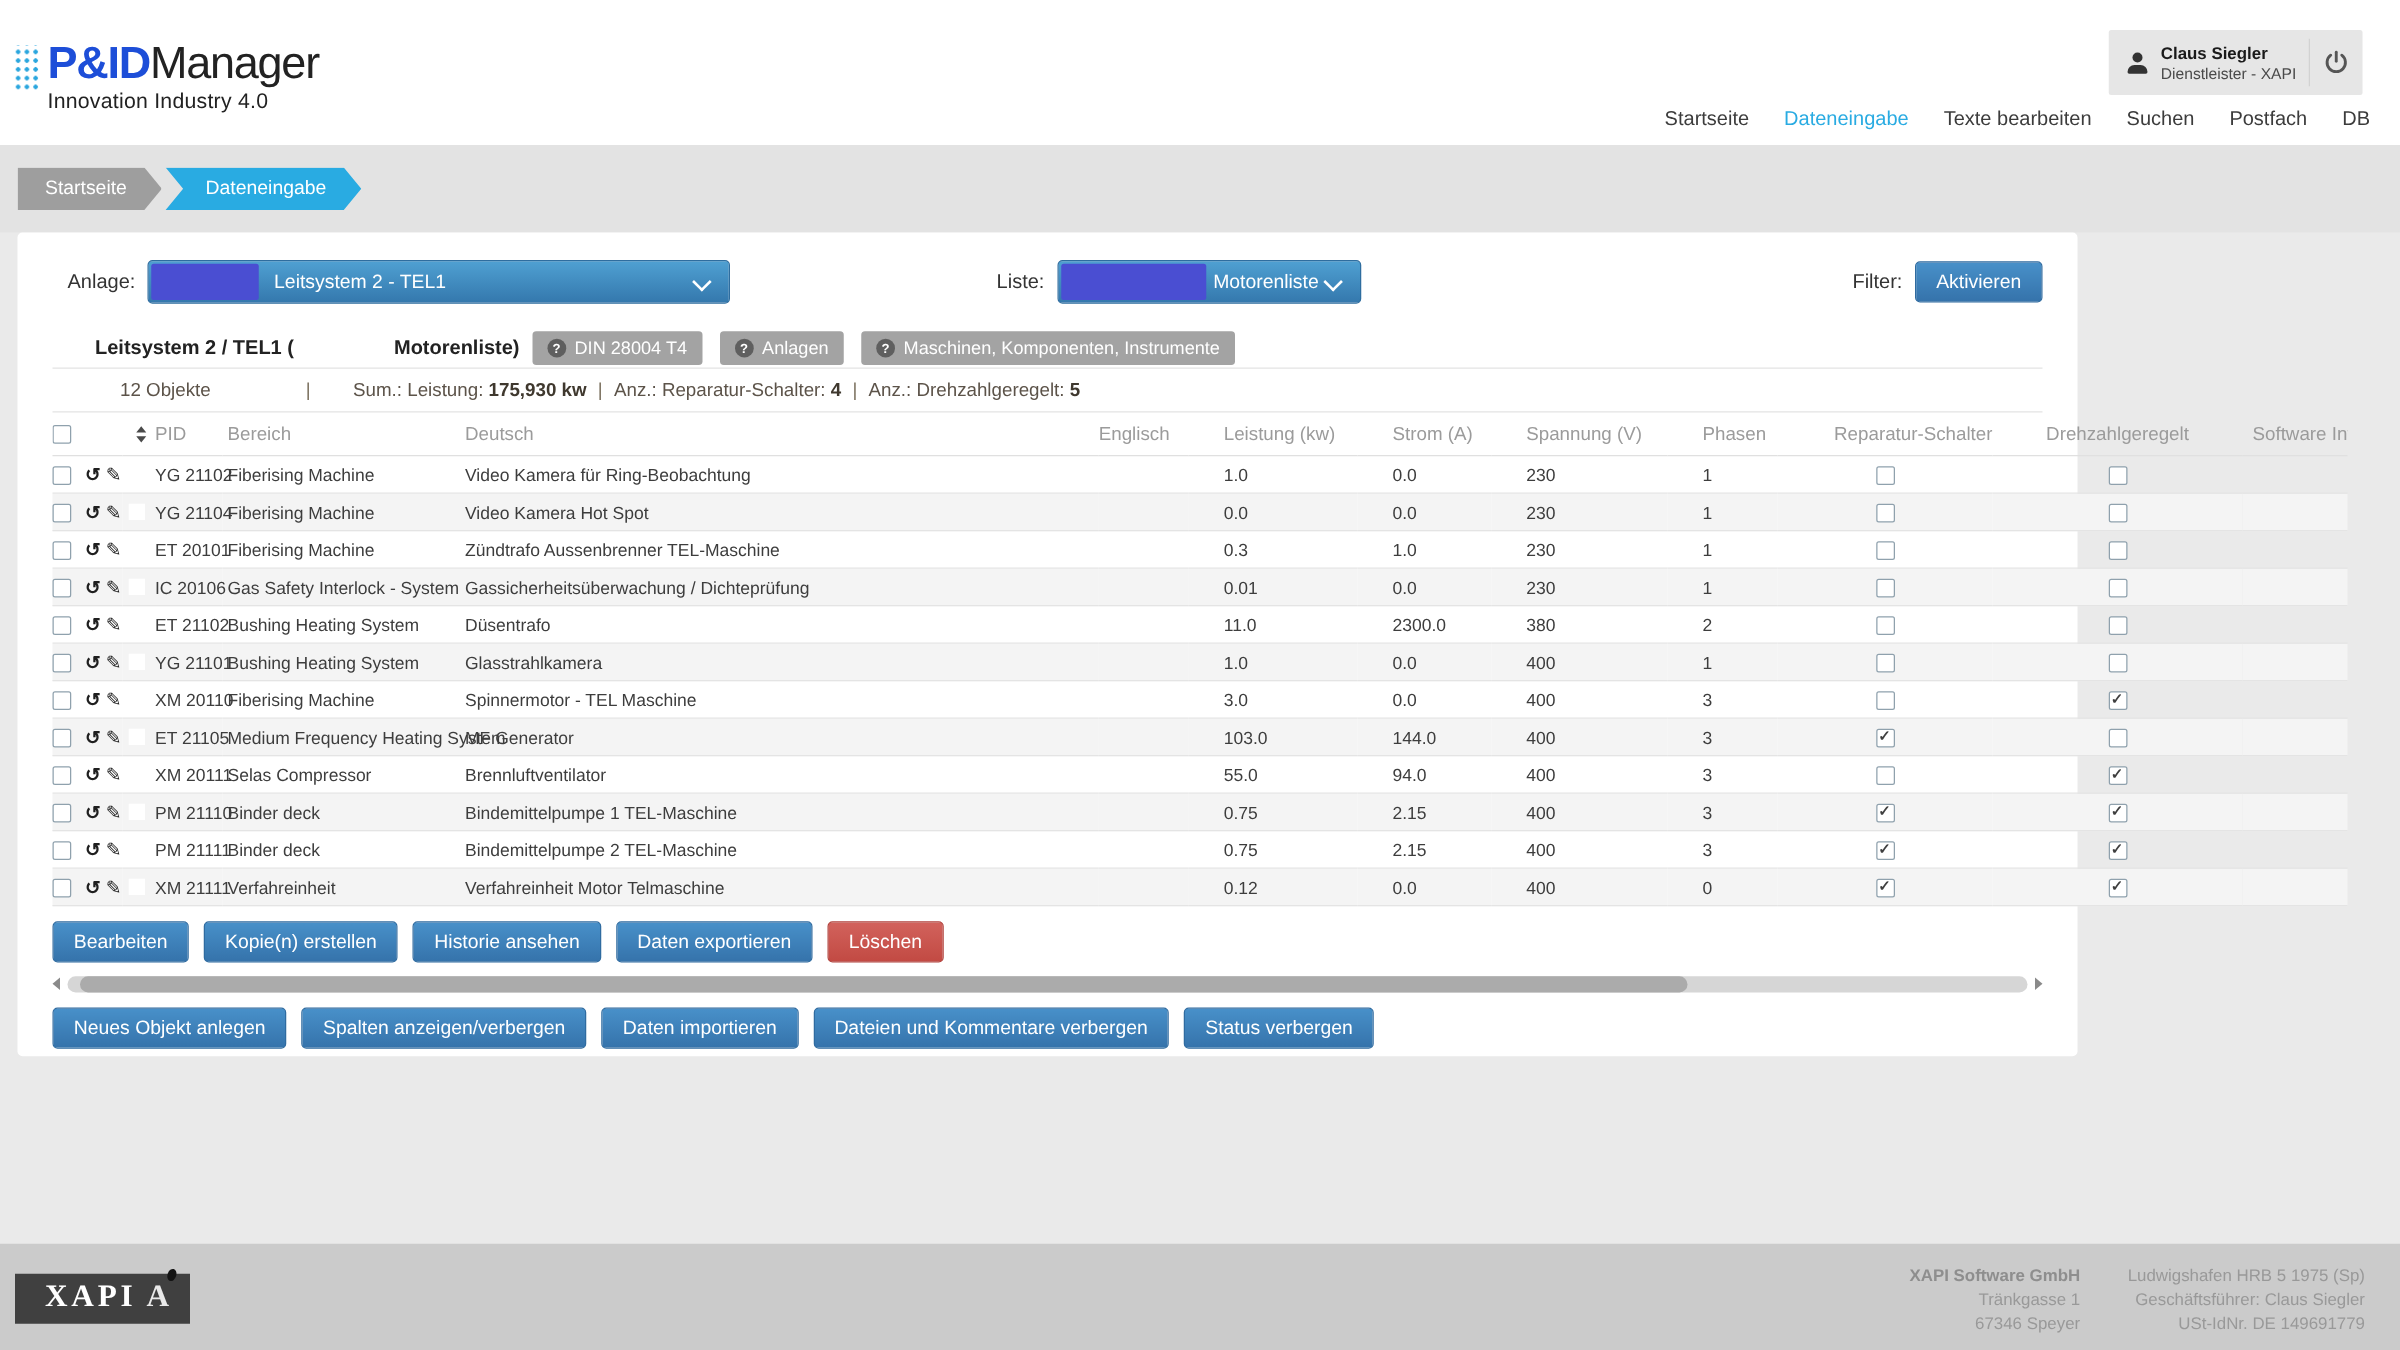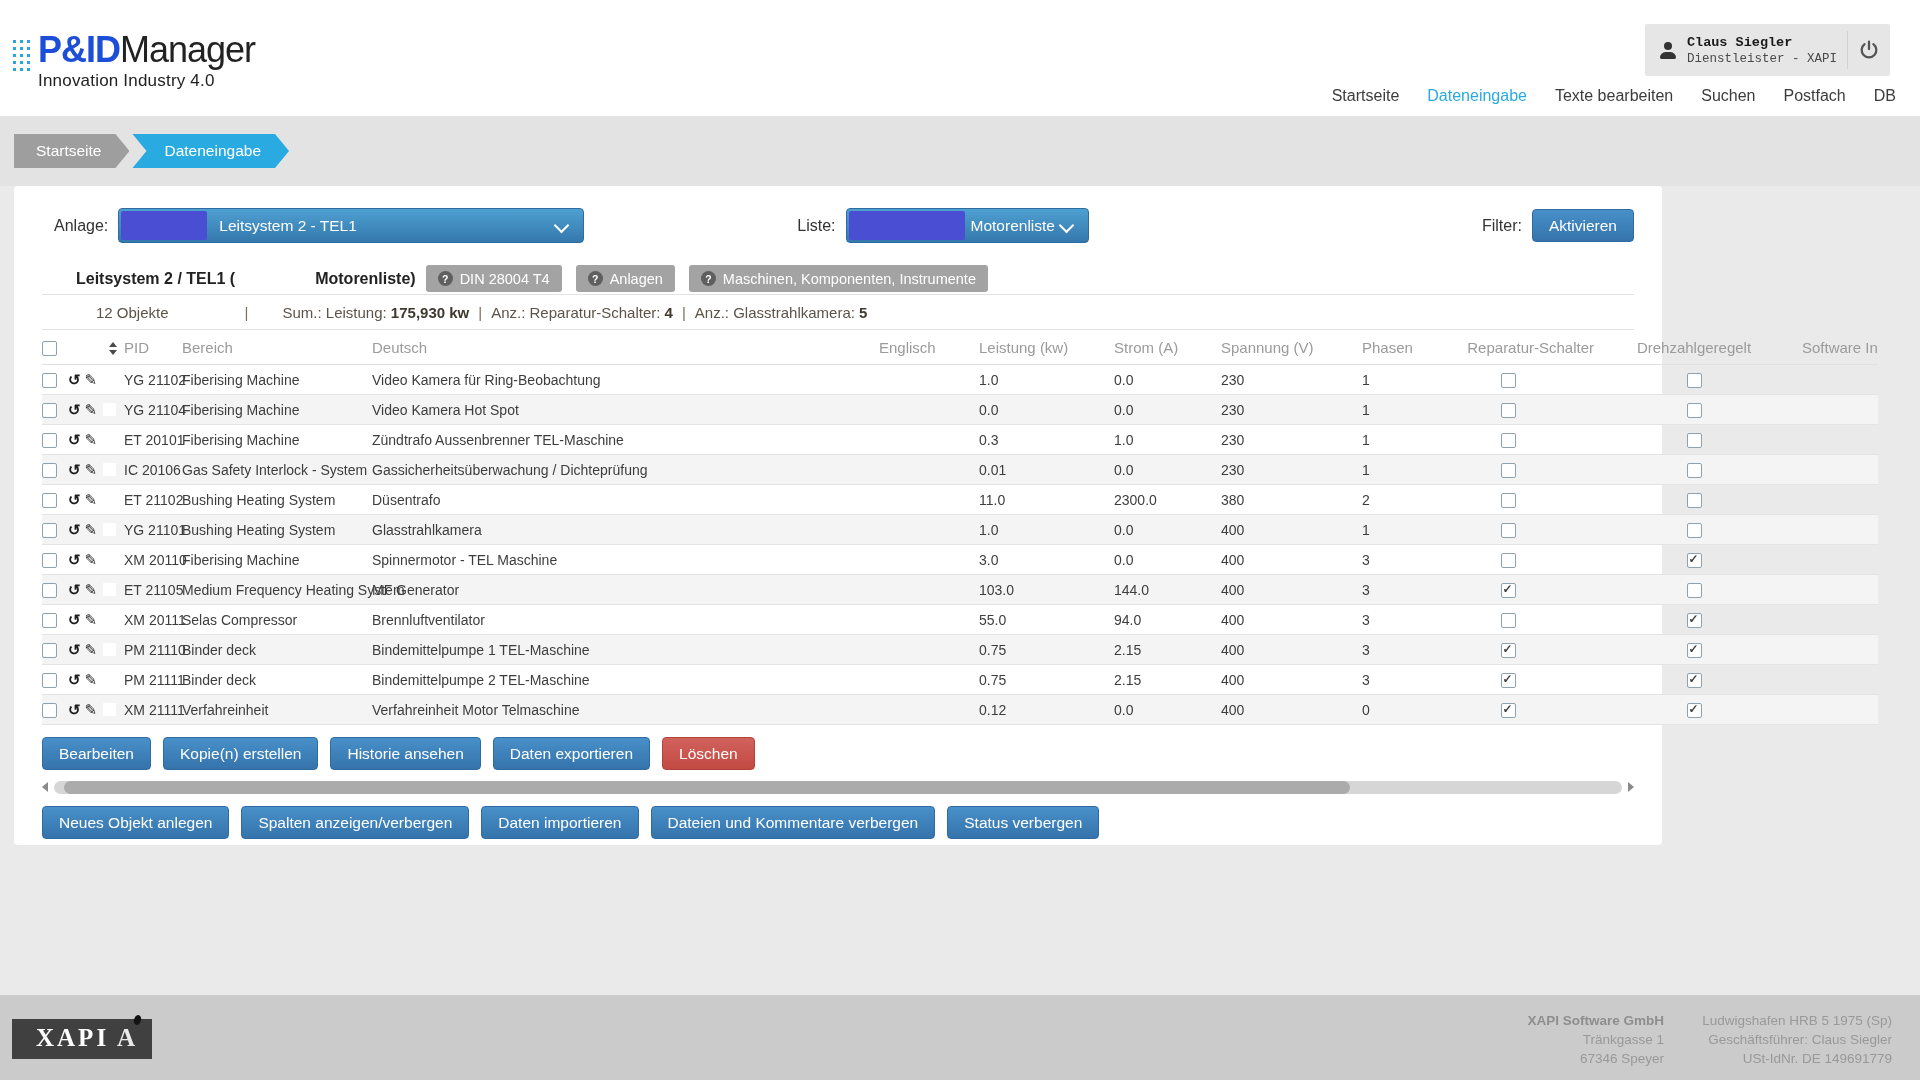--- a/index.html
+++ b/index.html
@@ -9,21 +9,21 @@
   
   .top{position:absolute;top:0;left:0;width:100%;height:116px;background:#fff;}
   .logo{position:absolute;left:10px;top:32px;display:flex;}
   .logo-dots{width:22px;height:36px;margin:4px 6px 0 0;
     background-image:radial-gradient(circle,#2aa6de 1.6px,transparent 1.9px);
     background-size:7px 7px;background-position:1px 2px;}
   .logo-line{font-size:36px;line-height:36px;color:#222;letter-spacing:-1px;}
   .logo-line b{color:#1d4ed8;}
   .logo-sub{display:block;font-size:17px;color:#222;margin-top:3px;letter-spacing:.2px;}
   .userbox{position:absolute;top:24px;right:30px;height:52px;background:#e6e6e6;
-    display:flex;align-items:center;padding:0 10px 0 14px;border-radius:2px;cursor:pointer;font-family:Liberation Mono, monospace;}
+    display:flex;align-items:center;padding:0 10px 0 14px;border-radius:2px;cursor:pointer;}
   .person-icon{width:18px;height:17px;position:relative;display:inline-block;margin-right:10px;}
   .person-icon::before{content:"";position:absolute;top:0;left:5px;width:8px;height:8px;border-radius:50%;background:#333;}
   .person-icon::after{content:"";position:absolute;bottom:0;left:1px;width:16px;height:7px;border-radius:8px 8px 2px 2px;background:#333;}
   .user-name{font-size:13.5px;font-weight:bold;color:#1a1a1a;line-height:17px;}
   .user-role{font-size:12.5px;color:#4a4a4a;line-height:16px;}
   .user-divider{width:1px;height:38px;background:#d2d2d2;margin:0 10px;}
   .power-icon{display:flex;align-items:center;}
   .mainnav{position:absolute;right:24px;top:87px;display:flex;gap:28px;font-size:16px;color:#3c3c3c;}
   .nav-item{cursor:pointer;}
   .nav-item.active{color:#29abe2;}
@@ -198,21 +198,21 @@
             <span>Anlagen</span>
           </span><span class="badge">
             <span class="qmark">?</span>
             <span>Maschinen, Komponenten, Instrumente</span>
           </span></span>
     </div>
 
     <div class="stats" id="stats">
       <span class="stat-count">12 Objekte</span>
       <span class="stat-sep0">|</span>
-      <span id="stat-segments"><span>Sum.: Leistung: </span><b>175,930 kw</b><span class="stat-sep">|</span><span>Anz.: Reparatur-Schalter: </span><b>4</b><span class="stat-sep">|</span><span>Anz.: Glasstrahlkamera: </span><b>5</b></span>
+      <span id="stat-segments"><span>Sum.: Leistung: </span><b>175,930 kw</b><span class="stat-sep">|</span><span>Anz.: Reparatur-Schalter: </span><b>4</b><span class="stat-sep">|</span><span>Anz.: Drehzahlgeregelt: </span><b>5</b></span>
     </div>
 
     <table class="grid">
       <colgroup>
         <col style="width:26px">
           <col style="width:30px">
           <col style="width:22px">
         <col style="width:58px">
           <col style="width:190px">
           <col style="width:511px">

